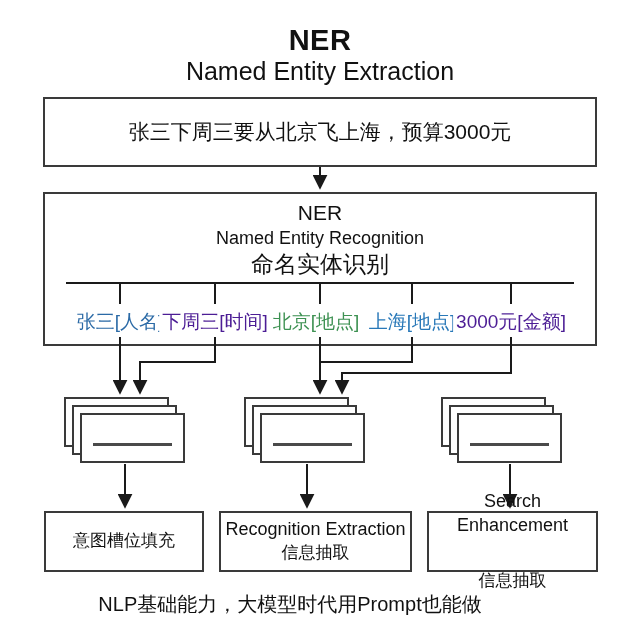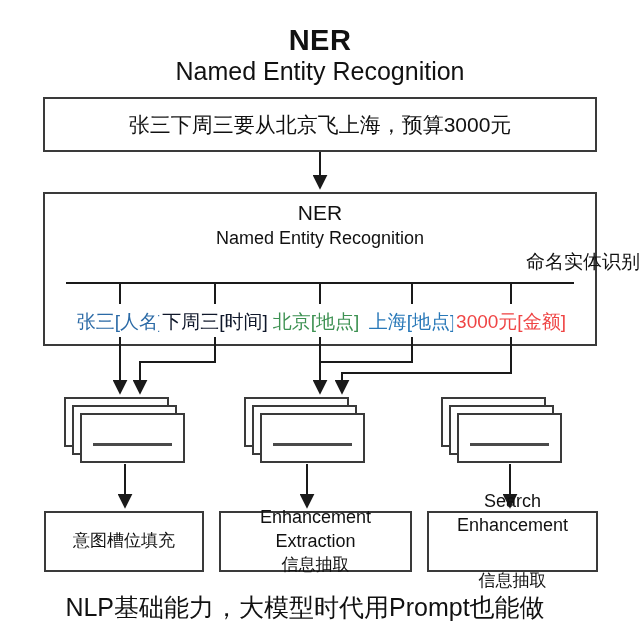--- a/index.html
+++ b/index.html
@@ -14,27 +14,27 @@
   .title-l1{font-size:29px;font-weight:700;letter-spacing:.5px;}
   .title-l2{font-size:25px;font-weight:400;}
   .title-l2 .b{font-weight:400;}
   
   .obox{
     background:#fff;border:2px solid #3a3a3a;box-sizing:border-box;
     display:flex;flex-direction:column;align-items:center;justify-content:center;
     text-align:center;z-index:2;
   }
   
-  .input-box{left:43px;top:97px;width:554px;height:55px;font-size:21px;}
+  .input-box{left:43px;top:97px;width:554px;height:70px;font-size:21px;}
   
   .ner-box{left:43px;top:192px;width:554px;height:154px;z-index:0;}
   .ner-box-titles{left:0;top:200px;width:640px;text-align:center;line-height:1.28;}
   .ner-l1{font-size:21px;}
   .ner-l2{font-size:18px;}
-  .ner-l3{font-size:19px;text-align:right;}
+  .ner-l3{font-size:23px;}
   
   .entity{
     top:309px;transform:translateX(-50%);white-space:nowrap;
     font-size:19px;font-weight:500;background:#fff;padding:0 3px;z-index:3;
   }
   
   .wires{left:0;top:0;z-index:1;pointer-events:none;}
   
   .stack{width:121px;height:66px;z-index:2;}
   .stack .card{
@@ -51,46 +51,46 @@
   .stack2{left:244px;top:397px;}
   .stack3{left:441px;top:397px;}
   
   .out-box{top:511px;height:61px;line-height:1.33;}
   .out1{left:44px;width:160px;}
   .out2{left:219px;width:193px;}
   .out3{left:427px;width:171px;gap:32px;}
   .out-en{font-size:18px;}
   .out-zh{font-size:17px;}
   
-  .caption{left:15px;top:591px;width:580px;text-align:center;font-size:25px;}
+  .caption{left:0;top:591px;width:580px;text-align:center;font-size:20px;}
 </style>
 </head>
 <body>
 
 <div class="abs title-block">
   <div class="title-l1">NER</div>
-  <div class="title-l2"><span class="b">Named</span><span> Entity Recognition</span></div>
+  <div class="title-l2"><span class="b">Named</span><span> Entity Extraction</span></div>
 </div>
 
 <div class="abs obox input-box">
   <span>张三下周三要从北京飞上海，预算3000元</span>
 </div>
 
 <div class="abs obox ner-box"></div>
 <div class="abs ner-box-titles">
   <div class="ner-l1">NER</div>
   <div class="ner-l2">Named Entity Recognition</div>
   <div class="ner-l3">命名实体识别</div>
 </div>
 
 <span class="abs entity" style="left: 120px; color: rgb(43, 106, 166);">张三[人名]</span>
-<span class="abs entity" style="left: 215px; color: #0f172a;">下周三[时间]</span>
+<span class="abs entity" style="left: 215px; color: #4c1d95;">下周三[时间]</span>
 <span class="abs entity" style="left: 316px; color: rgb(61, 145, 82);">北京[地点]</span>
 <span class="abs entity" style="left: 412px; color: rgb(40, 120, 184);">上海[地点]</span>
-<span class="abs entity" style="left: 511px; color: #ef4444;">3000元[金额]</span>
+<span class="abs entity" style="left: 511px; color: #4c1d95;">3000元[金额]</span>
 
 <svg class="abs wires" width="640" height="640" viewBox="0 0 640 640">
   <defs>
     <marker id="arw" viewBox="0 0 10 10" refX="7.5" refY="5" markerWidth="7.5" markerHeight="7.5" orient="auto-start-reverse">
       <path d="M0,0 L10,5 L0,10 z" fill="#1a1a1a"></path>
     </marker>
   </defs>
   <g stroke="#1a1a1a" stroke-width="2" fill="none">
 
     <path d="M320,152 V186" marker-end="url(#arw)"></path>
@@ -134,21 +134,21 @@
   <div class="card c1"></div>
   <div class="card c2">
       <div class="cline"></div>
     </div>
 </div>
 
 <div class="abs obox out-box out1">
   <div class="out-zh">意图槽位填充</div>
 </div>
 <div class="abs obox out-box out2">
-  <div class="out-en">Enhancement Extraction</div>
+  <div class="out-en">Recognition Extraction</div>
   <div class="out-zh">信息抽取</div>
 </div>
 <div class="abs obox out-box out3">
   <div class="out-en">Search Enhancement</div>
   <div class="out-zh">信息抽取</div>
 </div>
 
 <div class="abs caption">NLP基础能力，大模型时代用Prompt也能做</div>
 
 </body></html>

